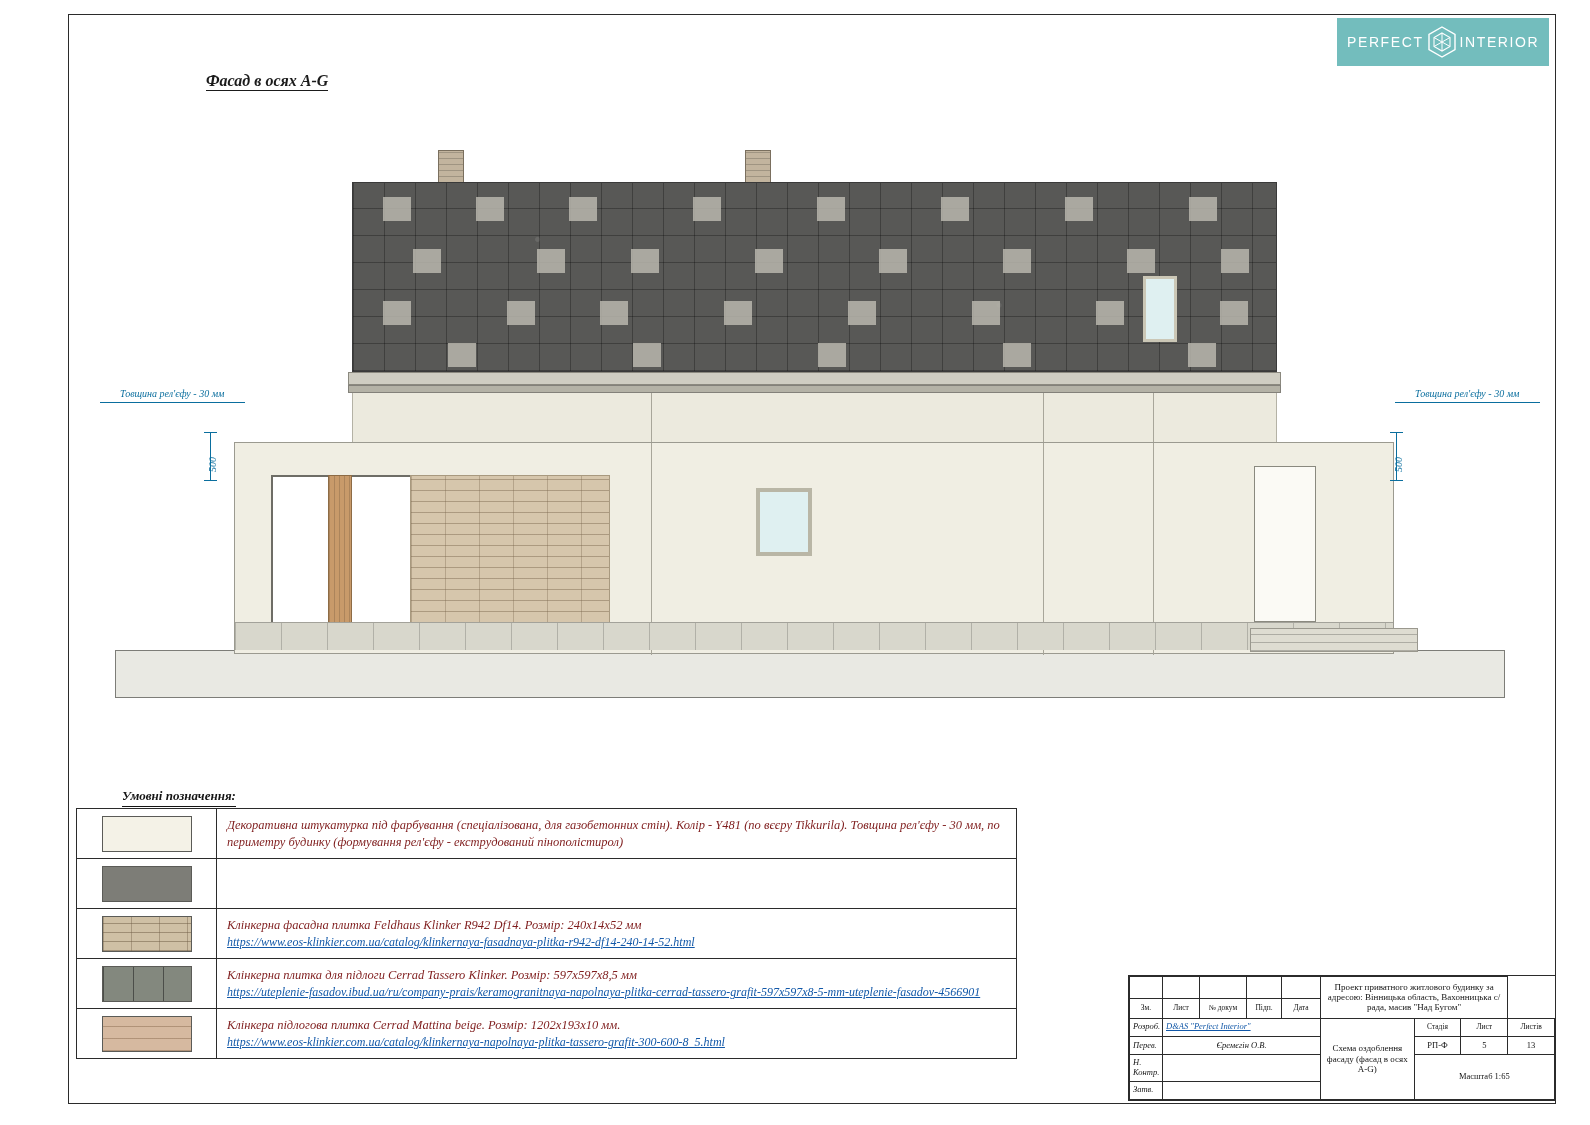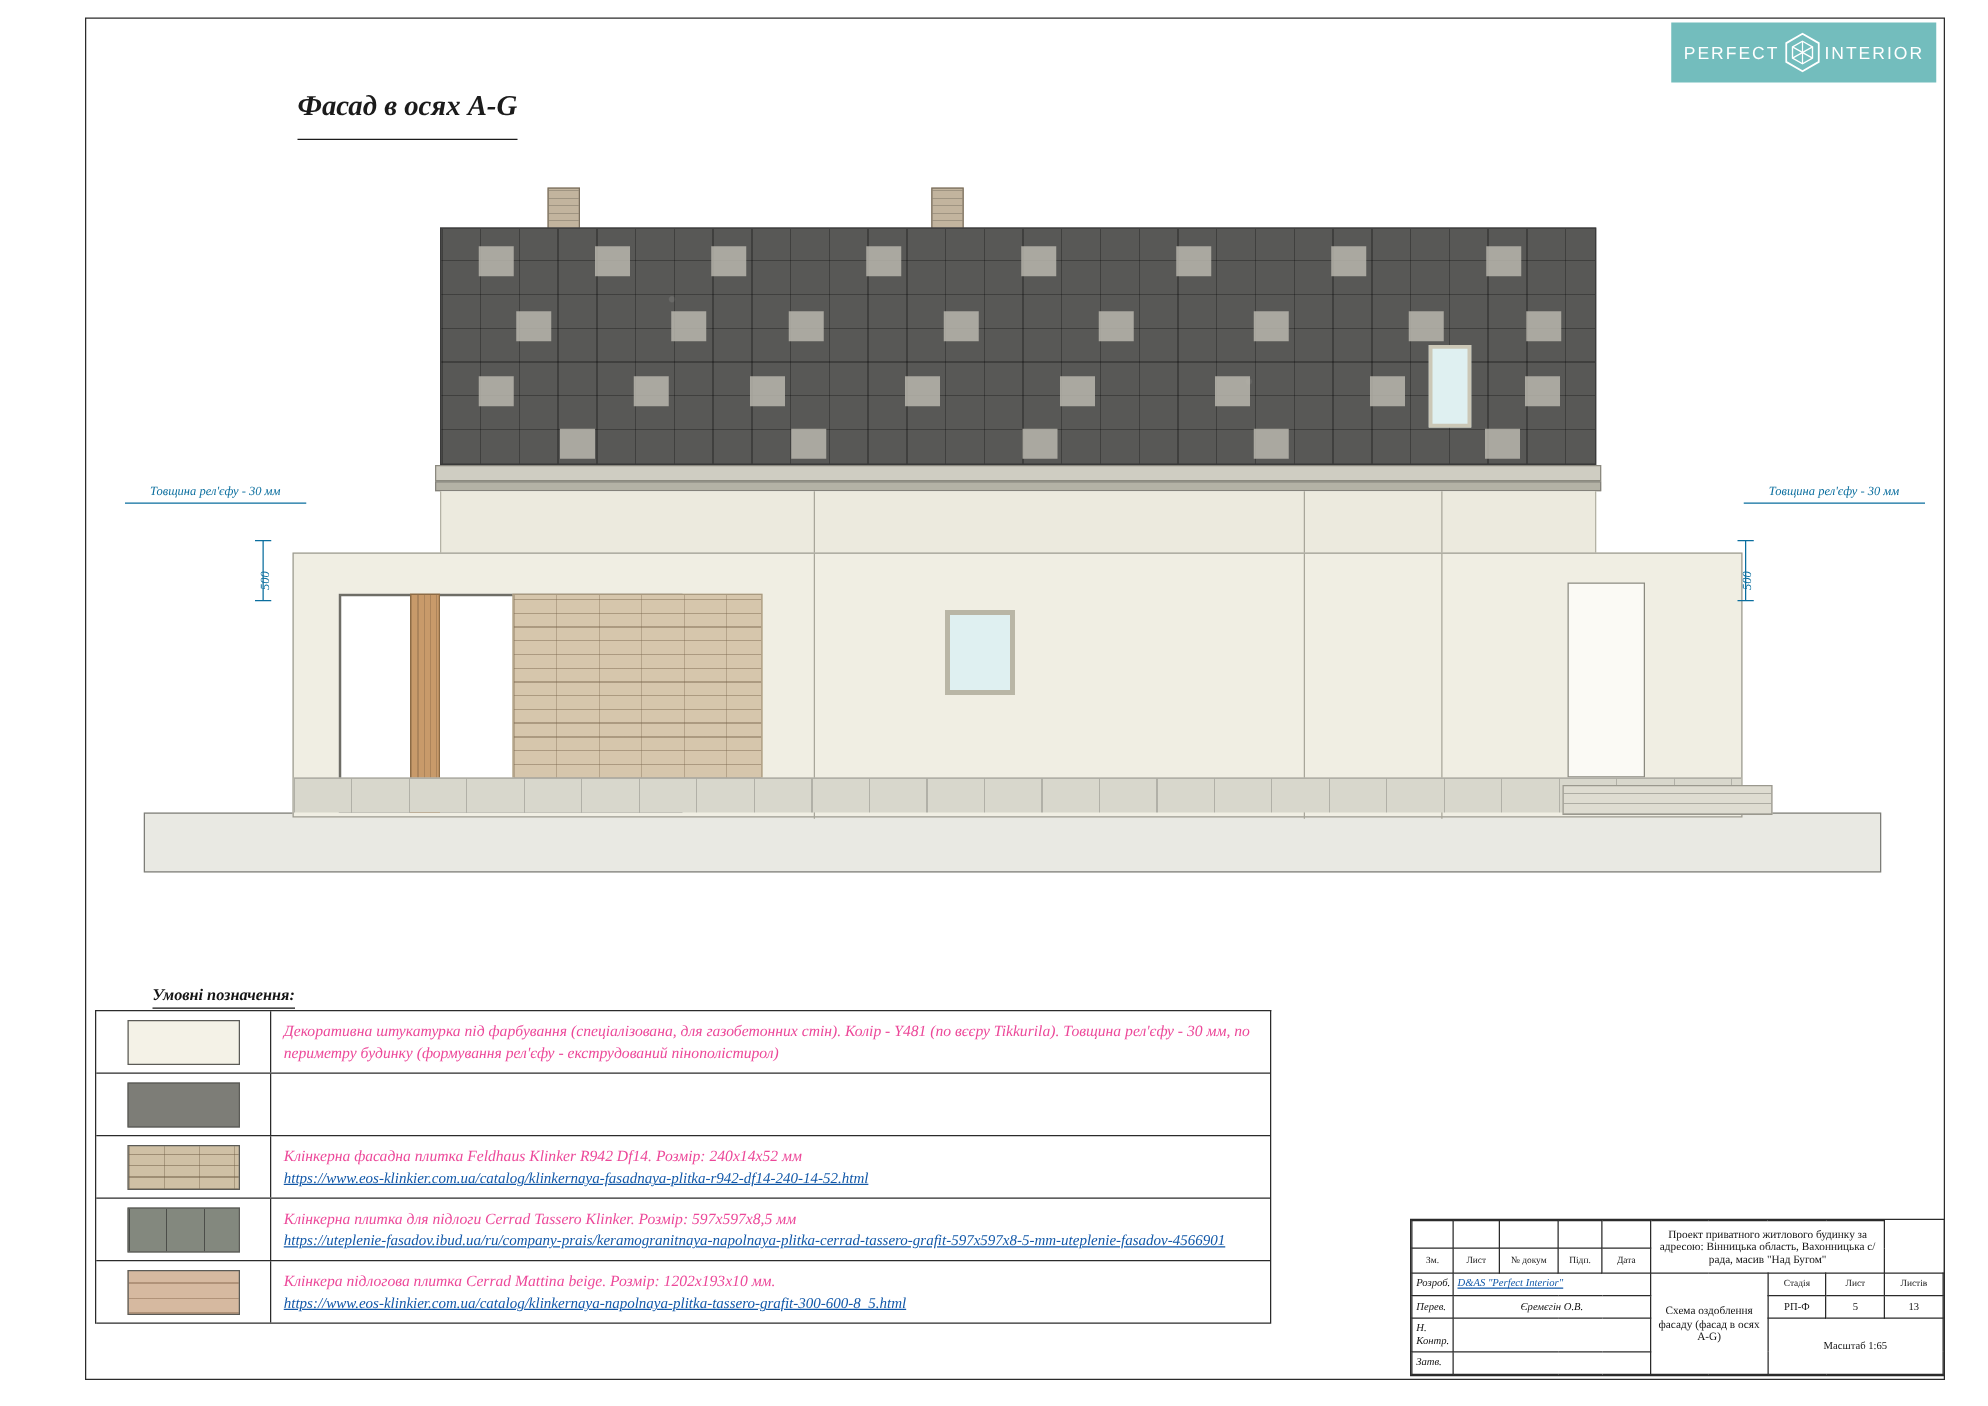--- a/index.html
+++ b/index.html
@@ -52,25 +52,24 @@
     width: 36px;
     height: 36px;
   }
   
   .drawing-title {
     position: absolute;
     left: 206px; top: 72px;
     font-family: "Liberation Serif", serif;
     font-style: italic;
     font-weight: bold;
-    font-size: 23px;
+    font-size: 16px;
     color: #1b1b1b;
     border-bottom: 1px solid #1b1b1b;
-    padding-bottom: 13px;
-    margin-left: 32px;
+    padding-bottom: 0;
   }
   
   .elev {
     position: absolute;
     left: 80px; top: 120px;
     width: 1470px;
     height: 600px;
   }
   .ground-slab {
     position: absolute;
@@ -337,21 +336,21 @@
   .legend-text-cell {
     flex: 1 1 auto;
     padding: 6px 10px;
     box-sizing: border-box;
   }
   .legend-desc {
     font-family: "Liberation Serif", serif;
     font-style: italic;
     font-size: 12.5px;
     line-height: 1.35;
-    color: #ec4899;
+    color: #7f1d1d;
   }
   .legend-link {
     display: block;
     font-family: "Liberation Serif", serif;
     font-style: italic;
     font-size: 12px;
     color: #1258a8;
     text-decoration: underline;
     margin-top: 2px;
     word-break: break-all;

